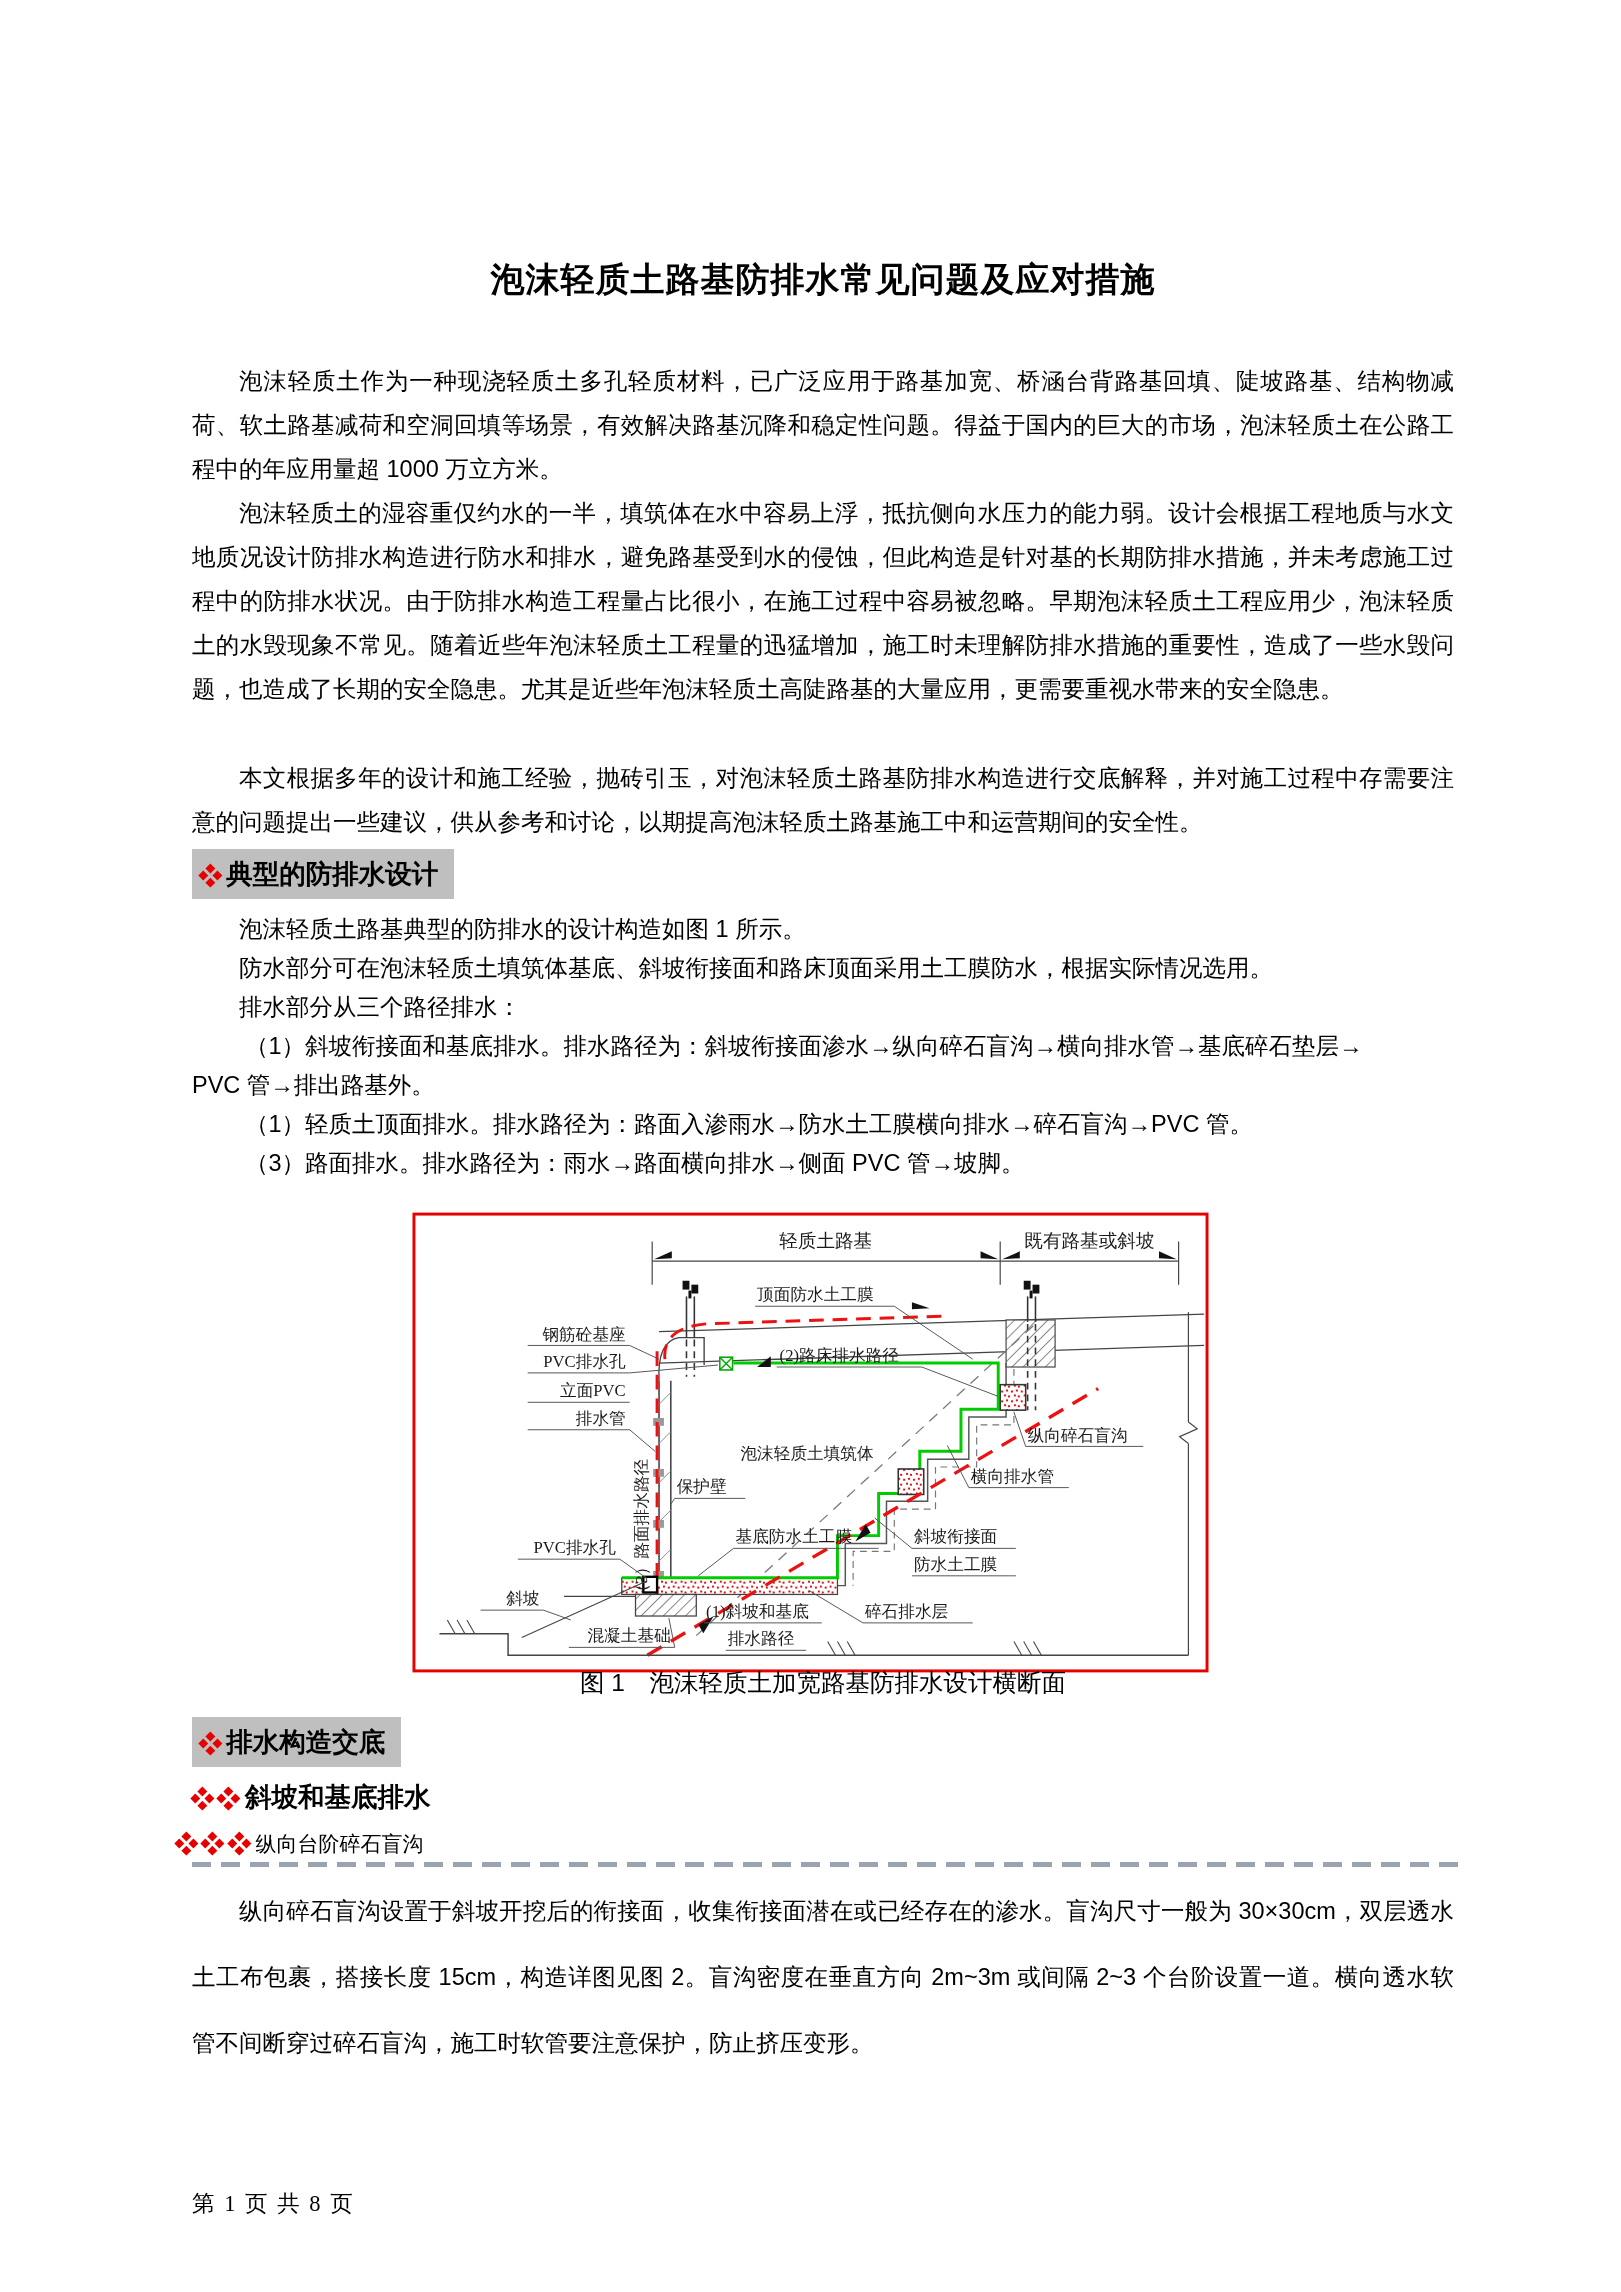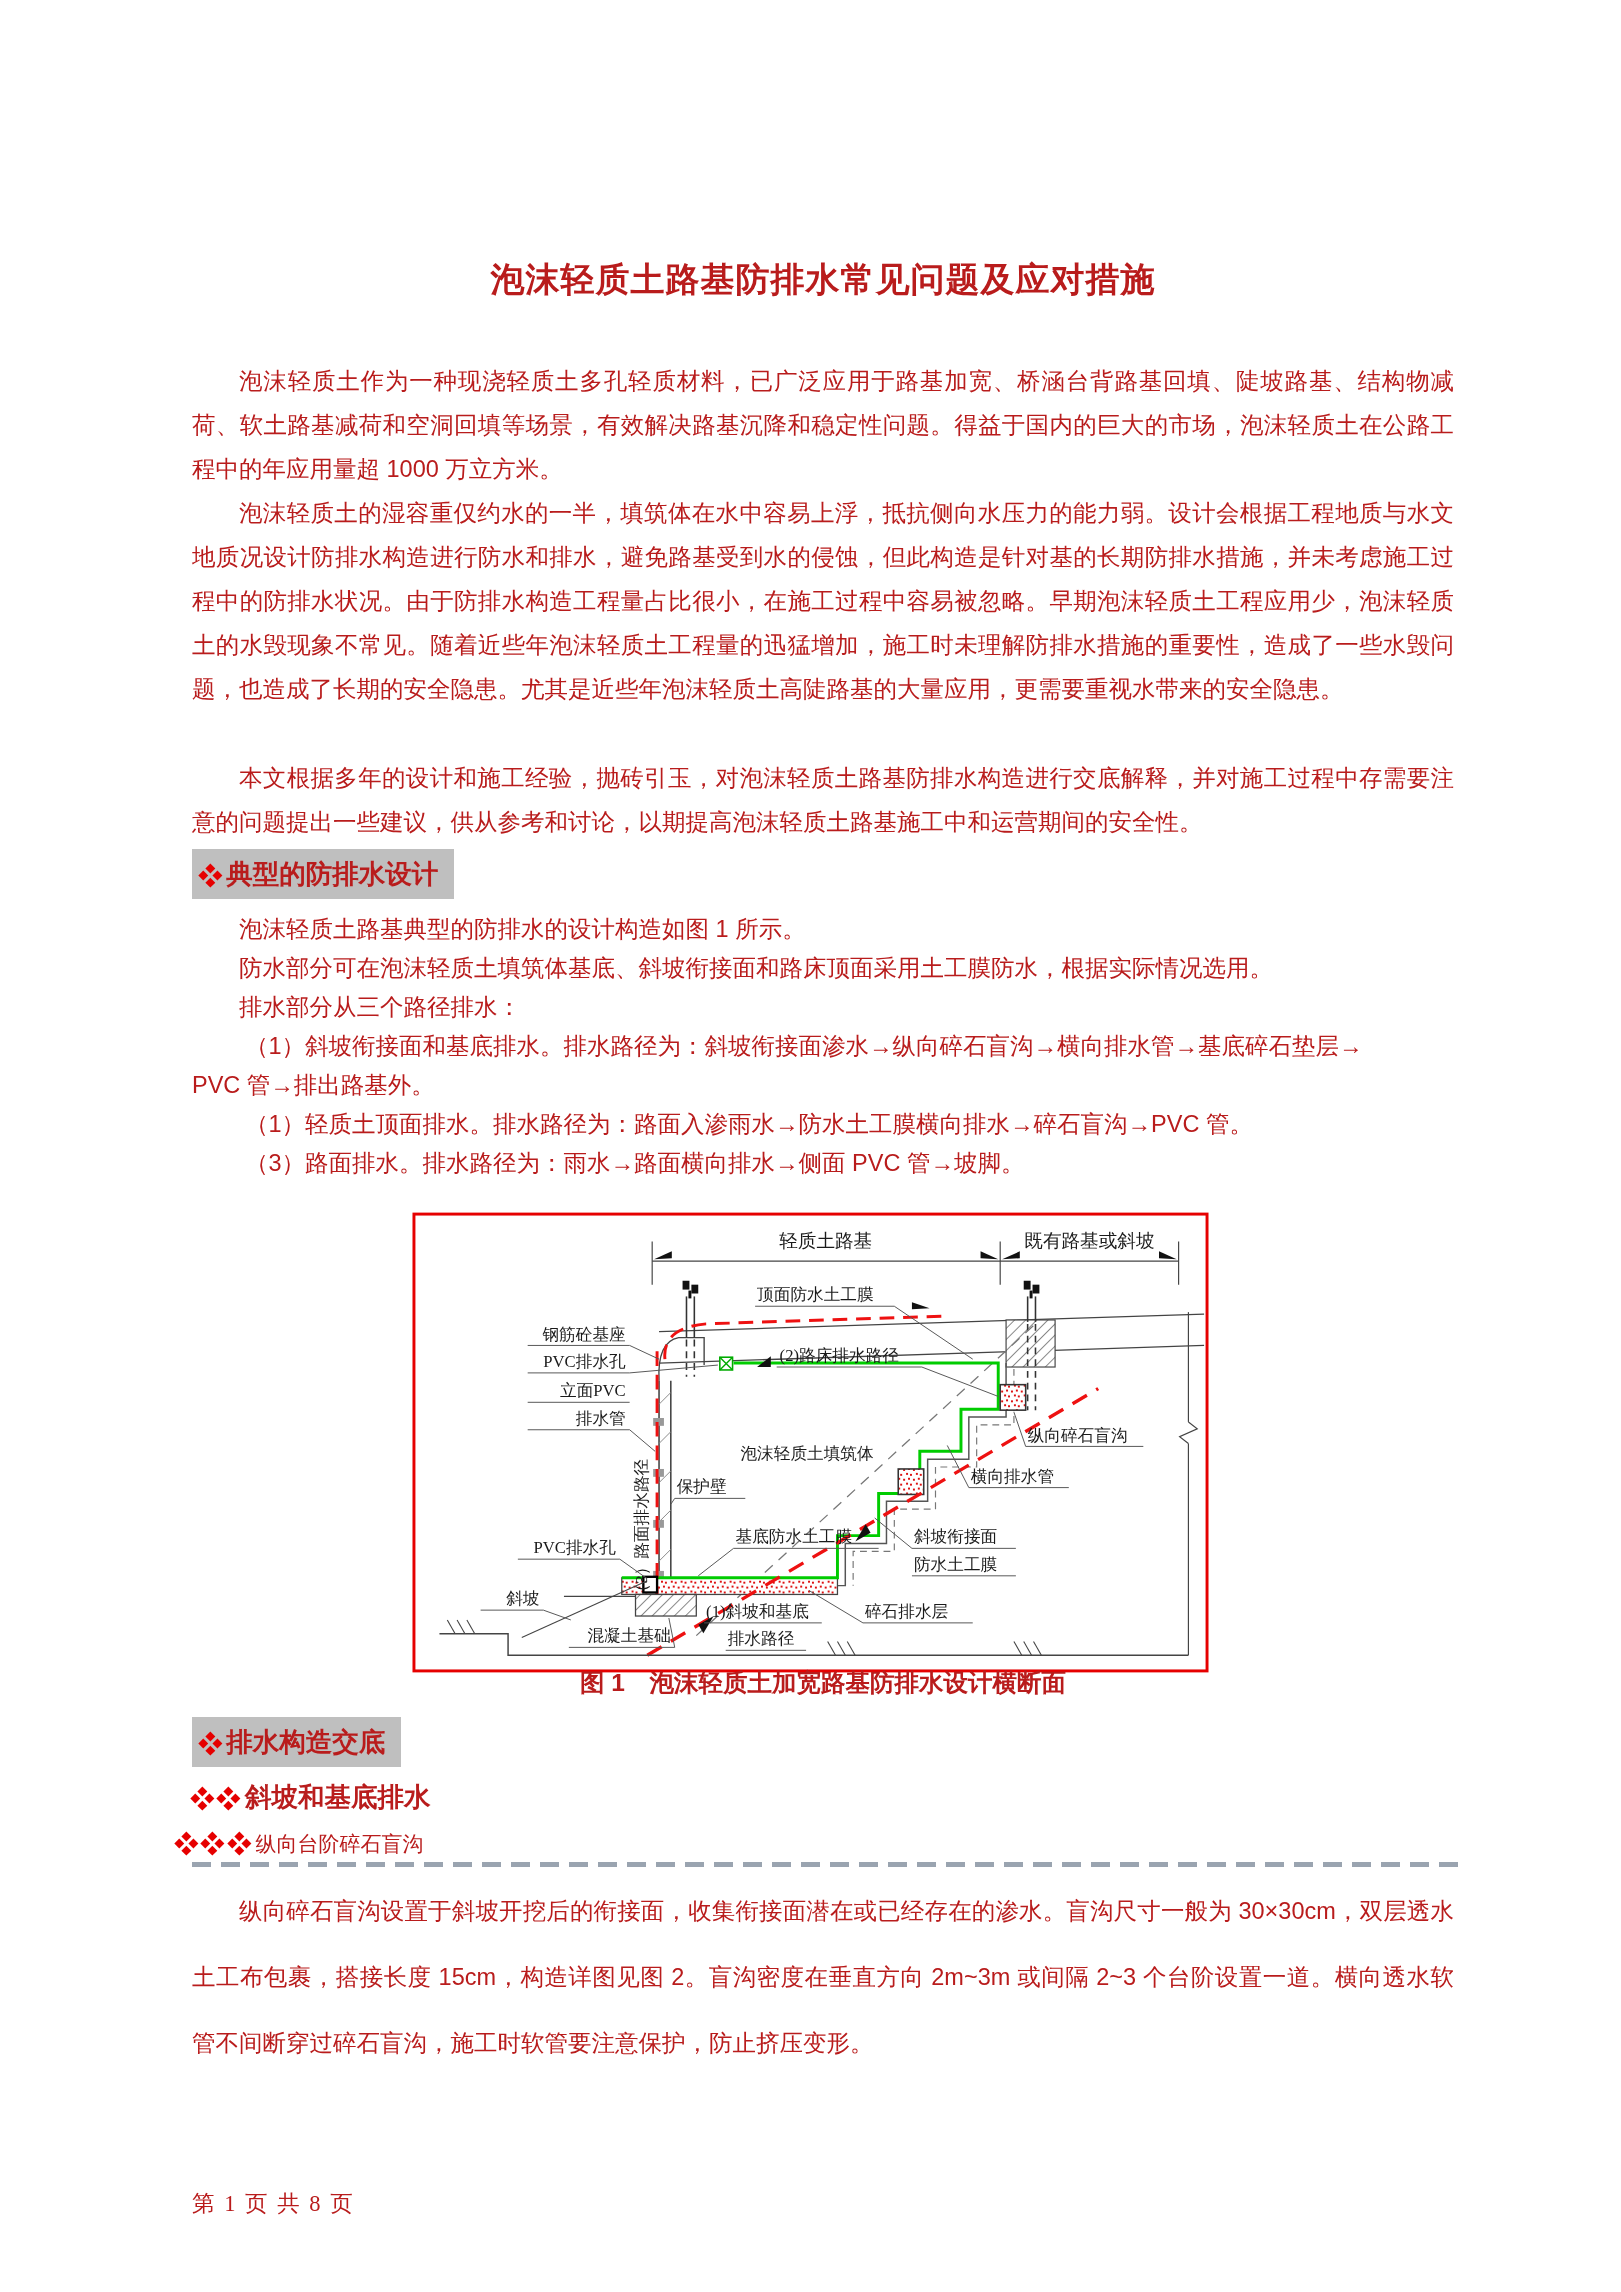--- a/index.html
+++ b/index.html
@@ -1,18 +1,18 @@
 <!DOCTYPE html>
 <html><head>
 <meta charset="utf-8">
 <style>
   html,body{margin:0;padding:0;background:#e8e8e8;}
   .sheet{
     position:relative;width:1621px;height:2293px;background:#ffffff;
-    font-family:"Liberation Sans","DejaVu Sans",sans-serif;color:#b91c1c;
+    font-family:"Liberation Sans","DejaVu Sans",sans-serif;color:#000000;
     margin:0 auto;overflow:hidden;
   }
   .doc-title{
     position:absolute;top:257px;left:192px;width:1262px;
     text-align:center;font-size:34px;font-weight:bold;letter-spacing:1px;
   }
   .para{
     position:absolute;left:192px;width:1262px;
     font-size:23.5px;line-height:44px;text-align:justify;text-justify:inter-ideograph;
     text-indent:2em;
@@ -54,21 +54,21 @@
     transform:rotate(45deg);margin:0 7.8px 0 2px;vertical-align:-1px;
   }
   .dm i{position:absolute;width:6.9px;height:6.9px;background:#e60000;display:block;}
   .dm i:nth-child(1){left:0;top:0;}
   .dm i:nth-child(2){right:0;top:0;}
   .dm i:nth-child(3){left:0;bottom:0;}
   .dm i:nth-child(4){right:0;bottom:0;}
   .figure-wrap{position:absolute;left:412px;top:1212px;width:797px;height:461px;}
   .fig-caption{
     position:absolute;left:192px;top:1666px;width:1262px;text-align:center;
-    font-size:24.5px;font-weight:bold;
+    font-size:24.5px;font-weight:normal;
   }
   .page-footer{
     position:absolute;left:192px;top:2188px;width:1262px;text-align:left;
     font-family:"Liberation Serif","DejaVu Serif",serif;font-size:22.5px;letter-spacing:2px;
   }
   svg text{font-family:"Liberation Serif","DejaVu Serif",serif;font-size:17px;fill:#1a1a1a;}
   svg .dimlab{font-size:19px;}
 </style>
 </head>
 <body>

